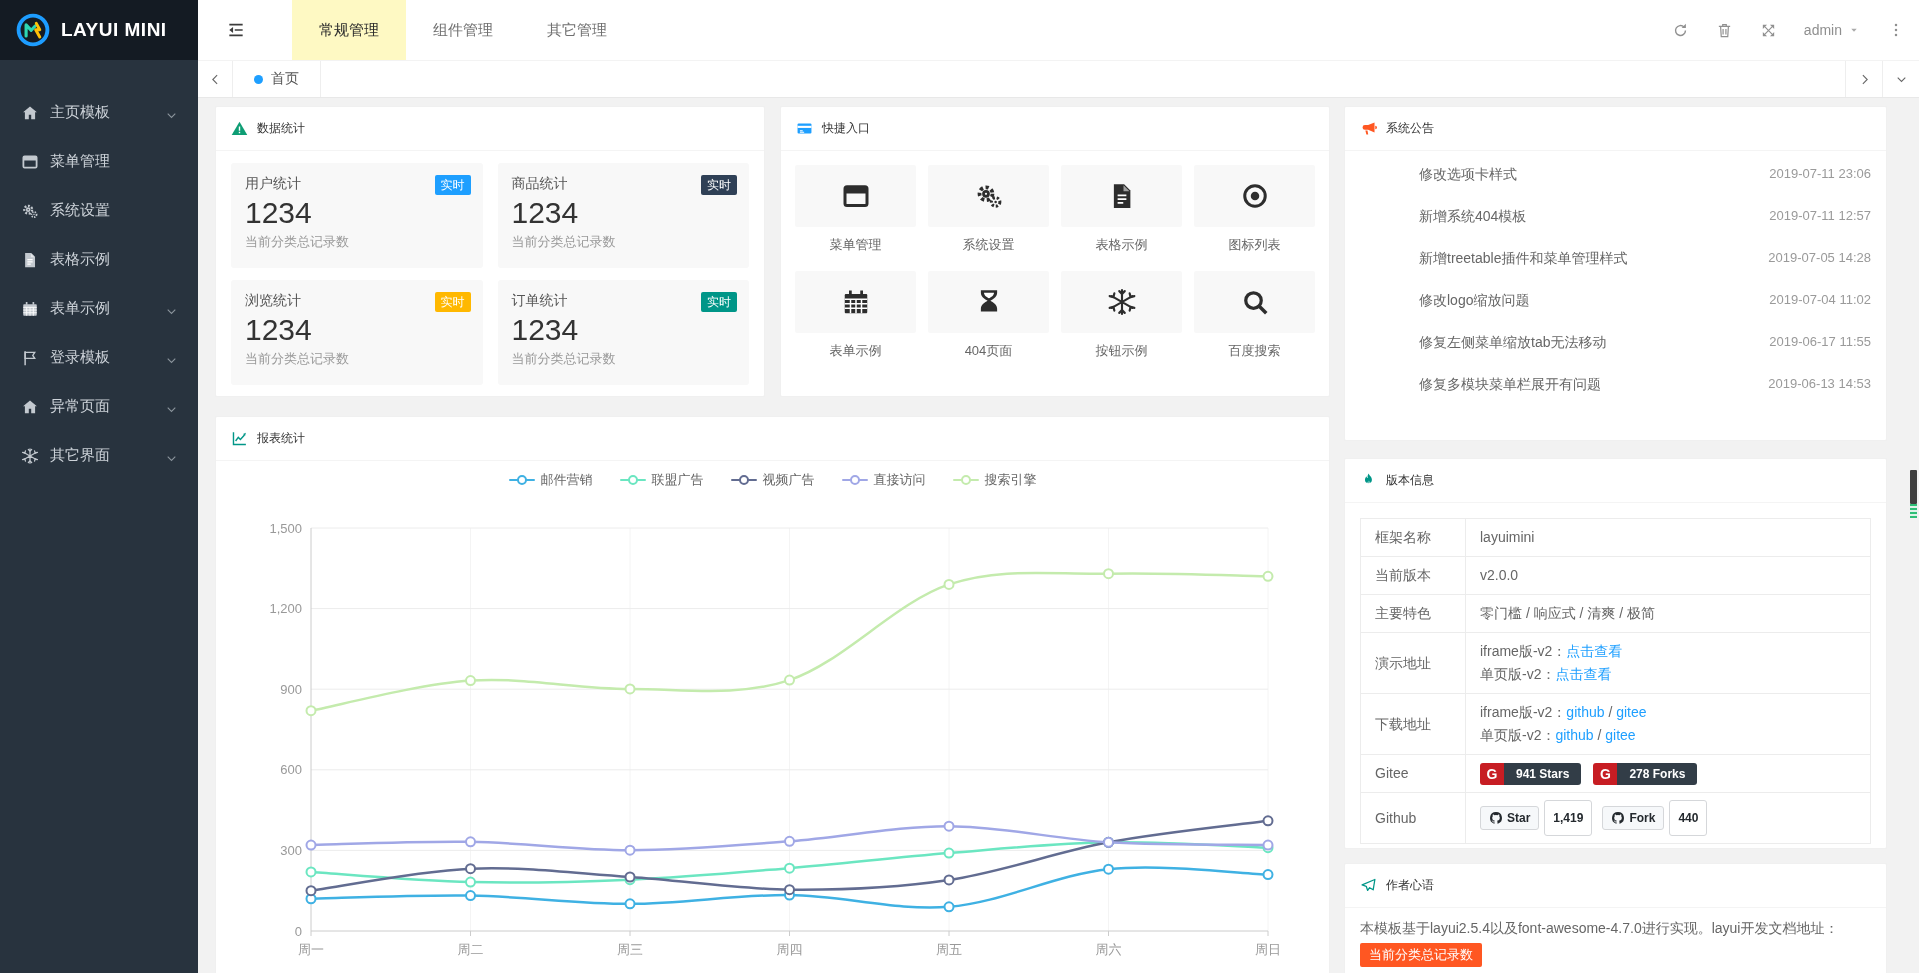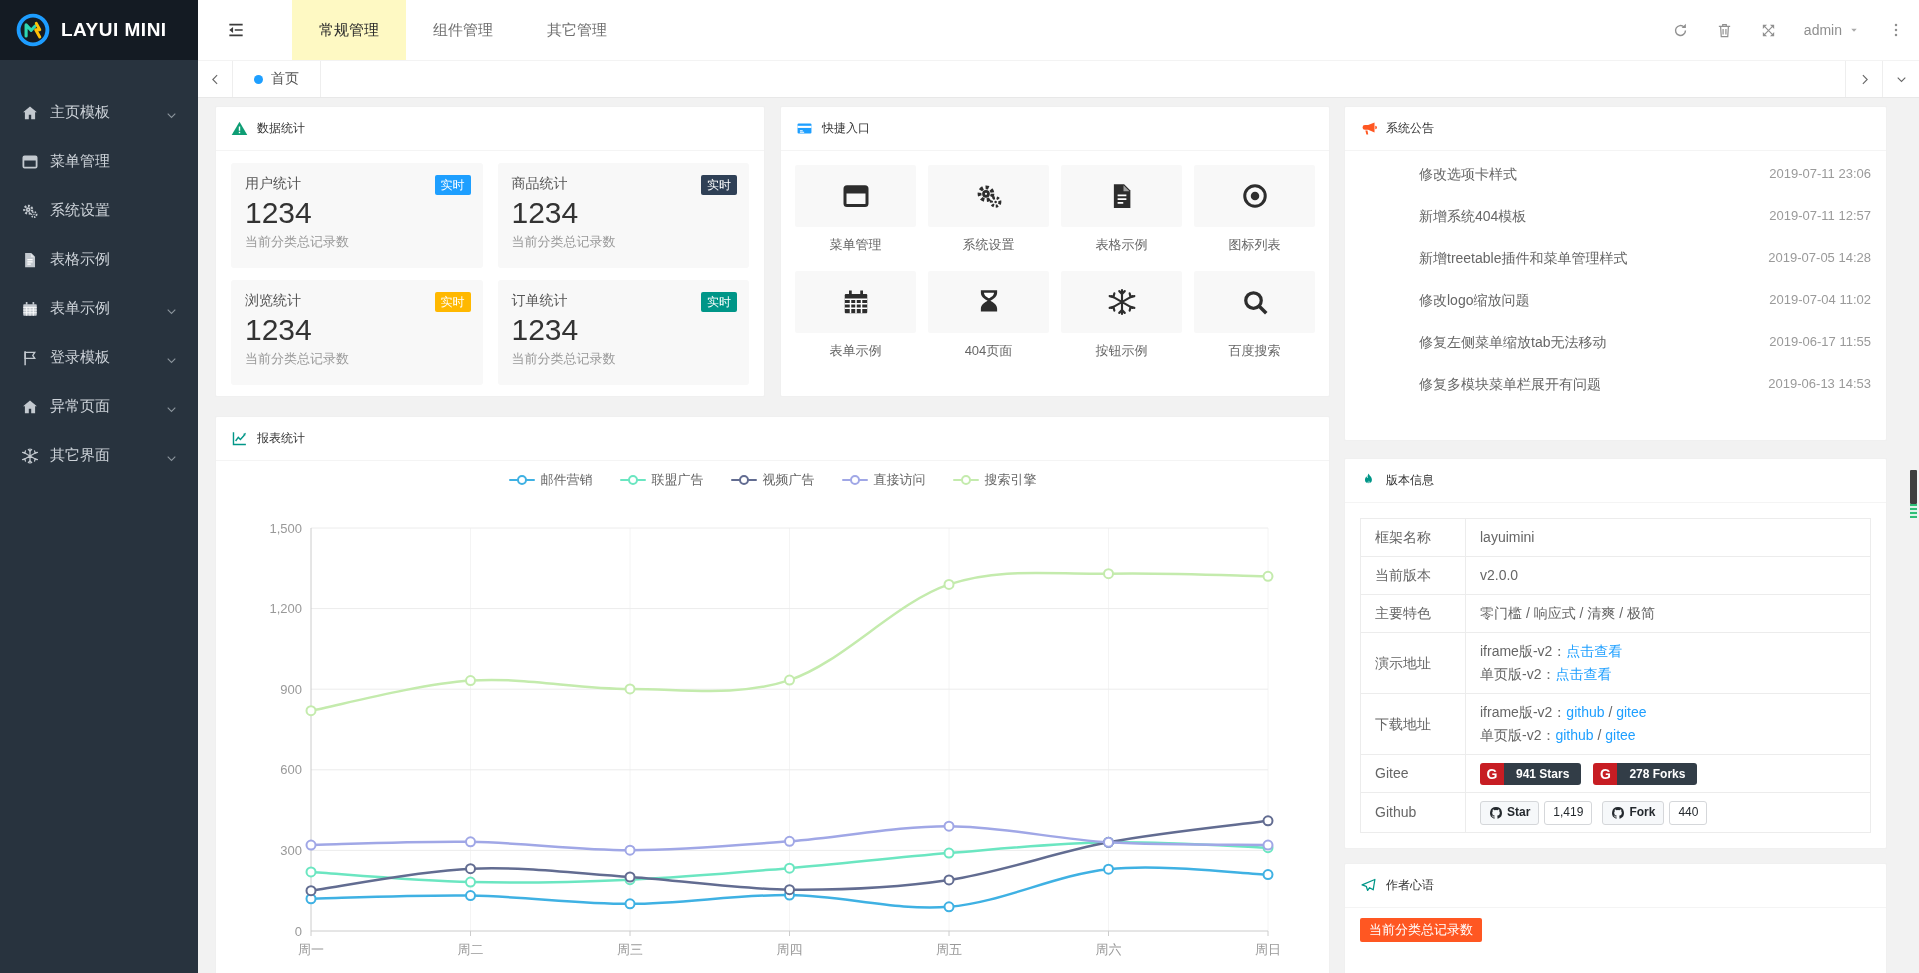--- a/index.html
+++ b/index.html
@@ -89,21 +89,21 @@
   .vtable{margin:15px;border-collapse:collapse;width:calc(100% - 30px);table-layout:fixed;}
   .vtable td{border:1px solid #ececec;padding:7px 14px;font-size:14px;color:#666;line-height:23px;vertical-align:middle;word-break:break-all;}
   .vtable td.vlabel{width:105px;}
   .vlink{color:#1E9FFF;text-decoration:none;cursor:pointer;}
   .gitee-badge{display:inline-flex;height:22px;border-radius:3px;overflow:hidden;font-size:12px;font-weight:bold;color:#fff;margin-right:12px;cursor:pointer;vertical-align:middle;}
   .gb-left{width:24px;display:flex;align-items:center;justify-content:center;font-size:14px;}
   .gb-right{padding:0 12px;display:flex;align-items:center;white-space:nowrap;}
   .gh-group{display:inline-flex;align-items:center;margin-right:10px;vertical-align:middle;}
   .gh-btn{display:inline-flex;align-items:center;gap:4px;background:#f6f8fa;border:1px solid #d5d7da;border-radius:3px;padding:0 8px;font-size:12px;font-weight:bold;color:#24292e;height:24px;cursor:pointer;white-space:nowrap;}
   .gh-btn .oc{width:14px;height:14px;}
-  .gh-count{margin-left:5px;display:inline-flex;align-items:center;background:#fff;border:1px solid #d5d7da;border-radius:3px;padding:0 8px;font-size:12px;font-weight:normal;color:#24292e;height:24px;cursor:pointer;}
+  .gh-count{margin-left:5px;display:inline-flex;align-items:center;background:#fff;border:1px solid #d5d7da;border-radius:3px;padding:0 8px;font-size:12px;font-weight:bold;color:#24292e;height:36px;cursor:pointer;}
 
   
   .author-body{padding:8px 15px;font-size:14px;color:#666;line-height:25px;}
   .doc-btn{display:inline-block;background:#FF5722;color:#fff;font-size:13px;padding:1px 9px;border-radius:2px;cursor:pointer;line-height:22px;margin:2px 0;}
   .qq-line{margin-top:3px;}
 
   
   .scrollbar{position:absolute;right:2px;top:372px;width:7px;z-index:9;cursor:pointer;}
   .st-dark{height:34px;background:#3f3f3f;border-radius:1px;}
   .st-green{height:14px;background:repeating-linear-gradient(to bottom,#2fbf77 0 2px,#dff3e9 2px 4px);}
@@ -710,20 +710,21 @@
     <section class="panel" id="panel-author">
       <div class="panel-h">
         <span class="ph-icon" data-icon="paper-plane" style="color: rgb(0, 150, 136);">
             <svg viewBox="0 0 24 24" aria-hidden="true">
               <path stroke="currentColor" stroke-width="1.8" stroke-linejoin="round" fill="none" d="M21 3.5 3 11.2l5.8 1.9 2 5.9 2.8-3.9 5 3z"></path>
             </svg>
           </span>
         <span>作者心语</span>
       </div>
       <div class="author-body">
+        <div>本模板基于layui2.5.4以及font-awesome-4.7.0进行实现。layui开发文档地址：</div>
         <div><span class="doc-btn">当前分类总记录数</span></div>
         <div class="qq-line">
           
         </div>
       </div>
     </section>
 
     <div class="scrollbar">
       <div class="st-dark"></div>
       <div class="st-green"></div>

